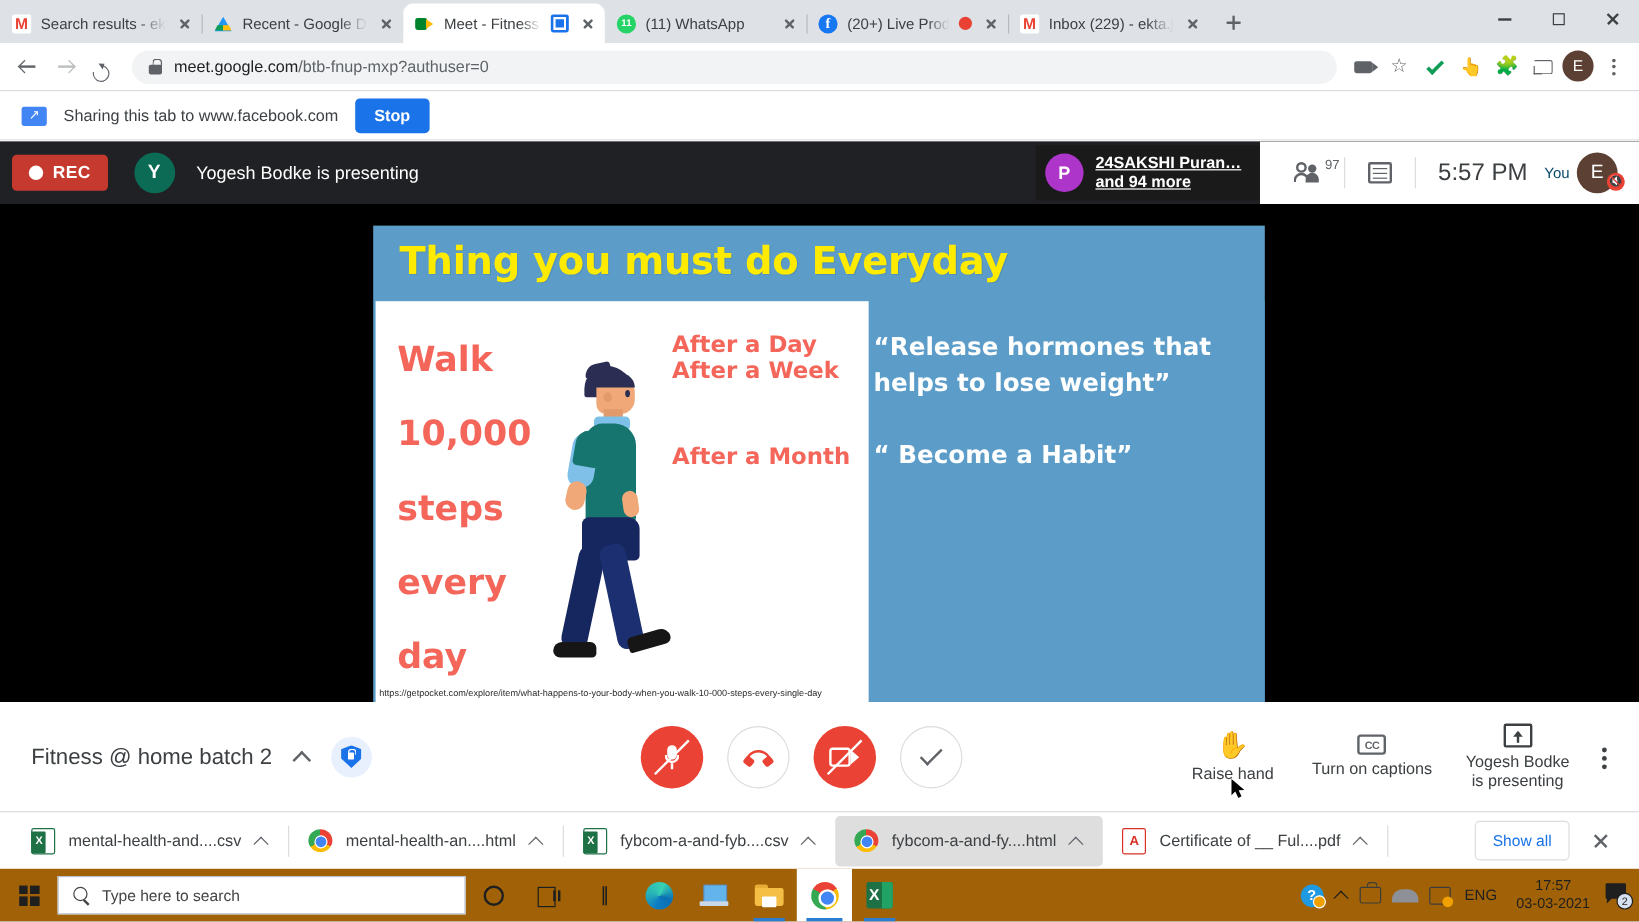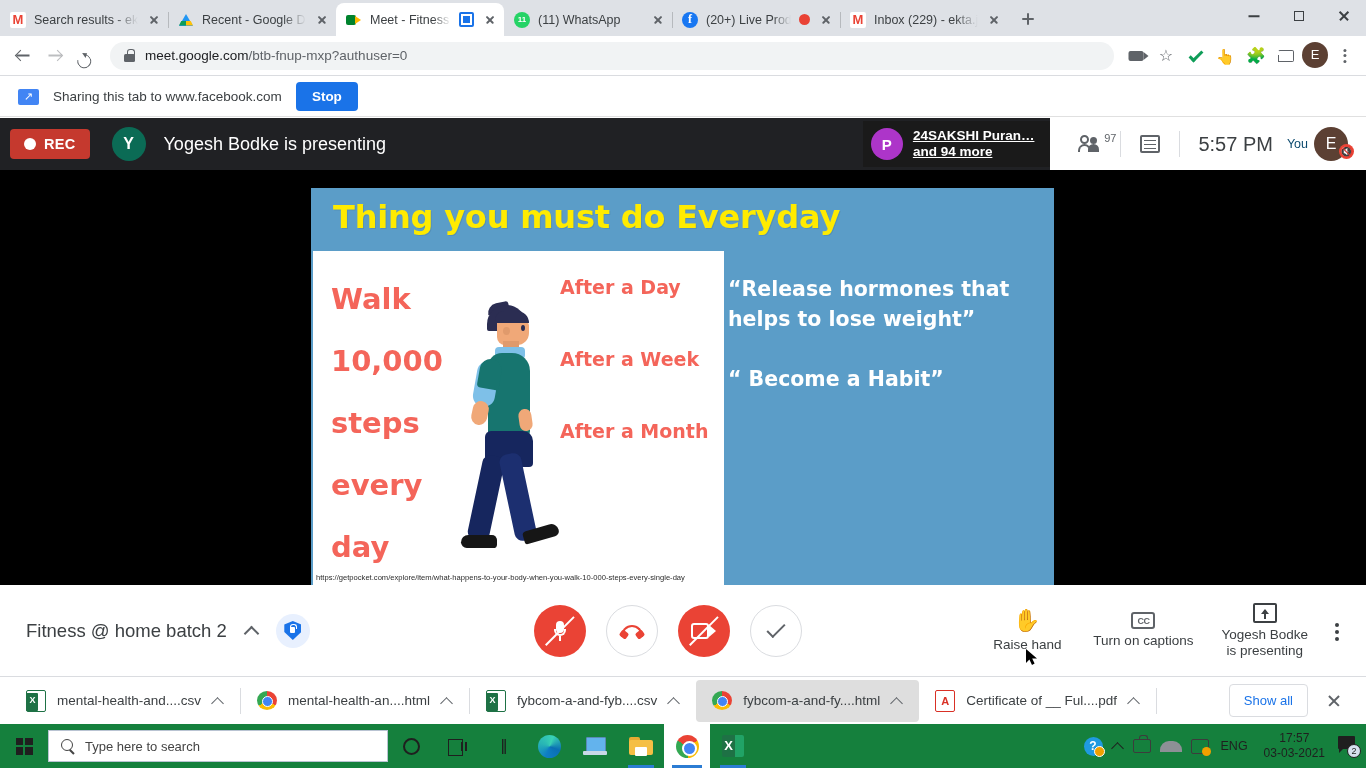--- a/index.html
+++ b/index.html
@@ -224,21 +224,21 @@
   .recbadge {
     display:flex; align-items:center; gap:8px; background:#c5392e; color:#fff;
     border-radius:4px; padding:7px 14px; font-size:14.5px; font-weight:700; letter-spacing:.3px;
   }
   .recbadge .dot { width:12px; height:12px; border-radius:50%; background:#fff; }
   .presenter-ava {
     width:34px; height:34px; border-radius:50%; background:#0b6b55; color:#fff;
     font-size:16px; font-weight:600; display:flex; align-items:center; justify-content:center;
     margin-left:22px; flex:0 0 34px;
   }
-  .presenter-name { color:#fff; font-size:18px; font-weight:500; margin-left:18px; }
+  .presenter-name { color:#fff; font-size:15px; font-weight:500; margin-left:18px; }
 
   .header-right {
     position:absolute; right:0; top:0; height:52px; display:flex; align-items:center;
   }
   .pillbox {
     display:flex; align-items:center; gap:10px; background:#1a1a1a; color:#fff;
     padding:5px 18px 5px 8px; height:46px; margin-right:-2px;
   }
   .pillava {
     width:32px; height:32px; border-radius:50%; background:#ad35c9; color:#fff;
@@ -310,21 +310,21 @@
   .slide-blue { position:absolute; left:413px; top:63px; width:330px; height:345px; background:#5b9dc8; }
   .leftcol {
     position:absolute; left:20px; top:80px; width:150px; color:#f4655a;
     font-size:29px; font-weight:900; line-height:62px; font-family:"DejaVu Sans", sans-serif;
   }
   .midcol {
     position:absolute; left:249px; top:82px; width:175px; color:#f4655a;
     font-size:19px; font-weight:900; font-family:"DejaVu Sans", sans-serif;
   }
   .midcol div:nth-child(1){ margin-top:6px; }
-  .midcol div:nth-child(2){ margin-top:50px; }
+  .midcol div:nth-child(2){ }
   .midcol div:nth-child(3){ margin-top:50px; }
   .rightcol {
     position:absolute; left:417px; top:82px; width:325px; color:#fff;
     font-size:20.5px; font-weight:800; line-height:30px; font-family:"DejaVu Sans", sans-serif;
   }
   .rightcol div:nth-child(1){ margin-top:4px; }
   .rightcol div:nth-child(2){ margin-top:30px; }
   .rightcol div:nth-child(3){ margin-top:30px; }
   .sourceurl {
     position:absolute; left:5px; top:384px; width:400px; color:#2b2b2b;
@@ -513,21 +513,21 @@
   .shelfclose { width:16px; height:16px; position:relative; margin-right:10px; }
   .shelfclose::before, .shelfclose::after {
     content:""; position:absolute; left:1px; top:7px; width:14px; height:1.7px; background:#5f6368;
   }
   .shelfclose::before { transform:rotate(45deg); }
   .shelfclose::after  { transform:rotate(-45deg); }
 
   
   .taskbar {
     position:absolute; top:724px; left:0; width:1366px; height:44px;
-    background:#15803d; display:flex; align-items:center;
+    background:#a16207; display:flex; align-items:center;
   }
   .winlogo { width:48px; height:44px; display:flex; align-items:center; justify-content:center; }
   .winlogo .g {
     width:17px; height:17px; display:grid; grid-template-columns:1fr 1fr; grid-template-rows:1fr 1fr; gap:2px;
   }
   .winlogo .g span { background:#1f1f1f; }
   .tsearch {
     width:340px; height:32px; background:#fff; display:flex; align-items:center; gap:10px;
     padding:0 12px; border:1px solid #b9c3d2;
   }

